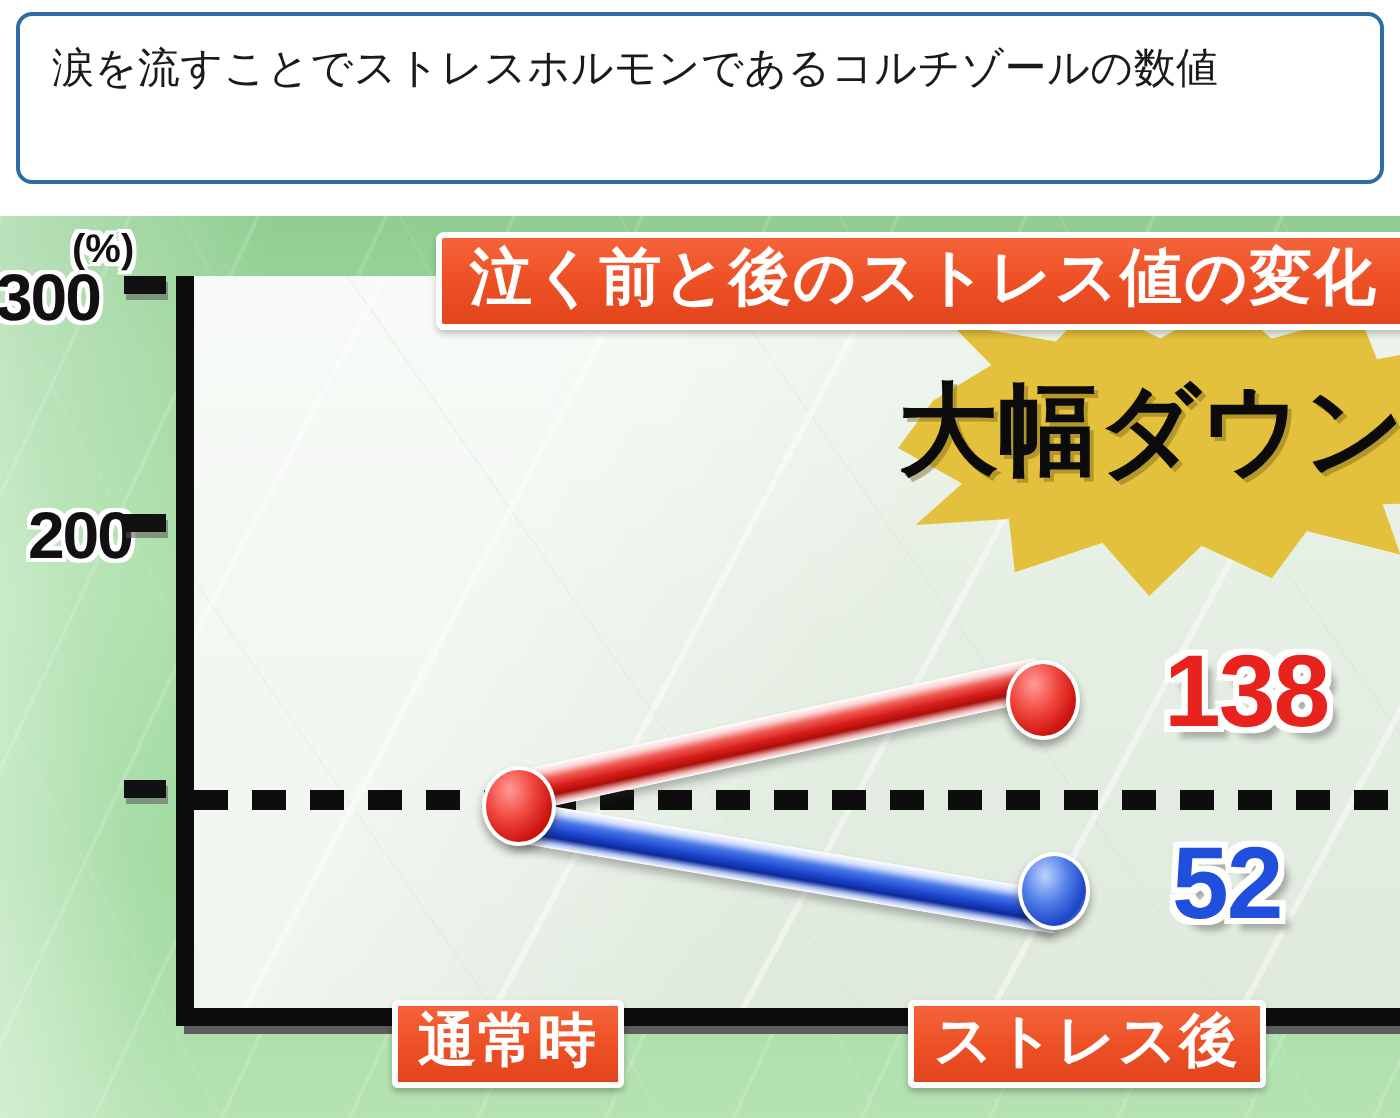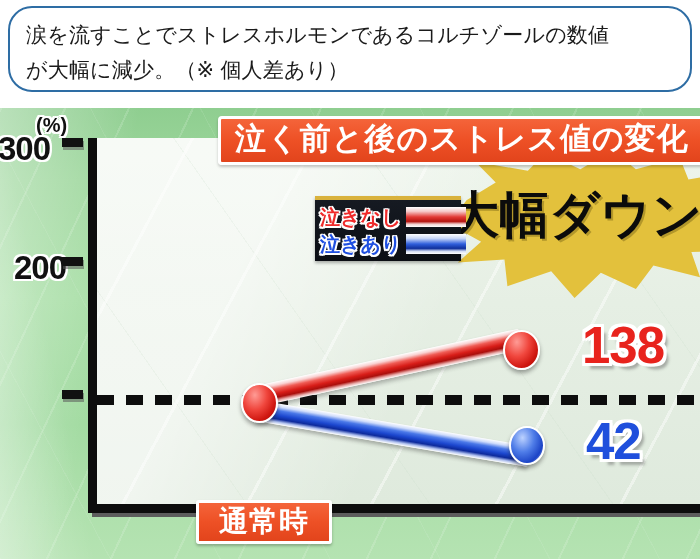--- a/index.html
+++ b/index.html
@@ -7,21 +7,21 @@
   body{
     width:700px;height:559px;position:relative;overflow:hidden;
     font-family:"Liberation Sans","DejaVu Sans",sans-serif;
     -webkit-font-smoothing:none;
   }
 
   
   .caption-box{
     position:absolute;left:8px;top:6px;width:684px;height:86px;
     box-sizing:border-box;
-    border:2px solid #2e6da4;border-radius:24px;background:#ffffff;
+    border:2px solid #2e6da4;border-radius:8px;background:#ffffff;
     padding:9px 14px 0 16px;
   }
   .caption-line{
     font-size:21px;line-height:35px;color:#1a1a1a;letter-spacing:.2px;
     white-space:nowrap;
   }
 
   
   .panel{
     position:absolute;left:0;top:108px;width:700px;height:451px;
@@ -199,34 +199,33 @@
     color:#1f4fdc;
     text-shadow:
       3px 0 0 #fff,-3px 0 0 #fff,0 3px 0 #fff,0 -3px 0 #fff,
       3px 3px 0 #fff,-3px 3px 0 #fff,3px -3px 0 #fff,-3px -3px 0 #fff,
       5px 6px 3px rgba(90,90,90,.45);
   }
 
   
   .cat-label{
     position:absolute;
-    padding:2px 20px 4px;
+    padding:2px 10px 4px;
     background:linear-gradient(180deg,#f4643a 0%,#ee5126 48%,#e2441c 100%);
     border:3px solid #ffffff;border-radius:3px;
     box-shadow:0 2px 3px rgba(0,0,0,.25);
     font-size:29px;font-weight:bold;color:#ffffff;letter-spacing:1px;
     white-space:nowrap;line-height:1.12;
   }
 </style>
 </head>
 <body>
 
 <div class="caption-box">
   <div class="caption-line">涙を流すことでストレスホルモンであるコルチゾールの数値</div>
-  <div class="caption-line">が大幅に減少。（※ 個人差あり）</div>
 </div>
 
 <div class="panel">
 
   <div class="unit-label" style="left:36px;top:6px;">(%)</div>
 
   <div style="position:absolute;left:0;top:0;width:76px;height:410px;">
     <div class="ytick-label" style="top:24px;right:26px;">300</div>
     <div class="ytick-dash" style="left:62px;top:30px;"></div>
 
@@ -250,37 +249,28 @@
       <div class="bar"></div>
     </div>
 
     <div class="marker red" style="left:144px;top:245px;width:33px;height:36px;"></div>
 
     <div class="marker red" style="left:406px;top:192px;width:33px;height:36px;"></div>
 
     <div class="marker blue" style="left:412px;top:288px;width:32px;height:35px;"></div>
 
     <div class="value-label red" style="left:448px;top:182px;">138</div>
-    <div class="value-label blue" style="left:452px;top:278px;">42</div>
+    <div class="value-label blue" style="left:452px;top:278px;">52</div>
 
     <div class="burst">
       <div class="burst-shape"></div>
       <div class="burst-text">大幅ダウン！</div>
     </div>
 
-    <div class="legend">
-      <div class="legend-row">
-        <span class="legend-text red">泣きなし</span>
-        <span class="legend-swatch red"></span>
-      </div>
-      <div class="legend-row">
-        <span class="legend-text blue">泣きあり</span>
-        <span class="legend-swatch blue"></span>
-      </div>
-    </div>
 
   </div>
 
   <div class="title-banner">泣く前と後のストレス値の変化</div>
 
   <div class="cat-label" style="left:196px;top:392px;">通常時</div>
+  <div class="cat-label" style="left:454px;top:392px;">ストレス後</div>
 
 </div>
 
 </body></html>

